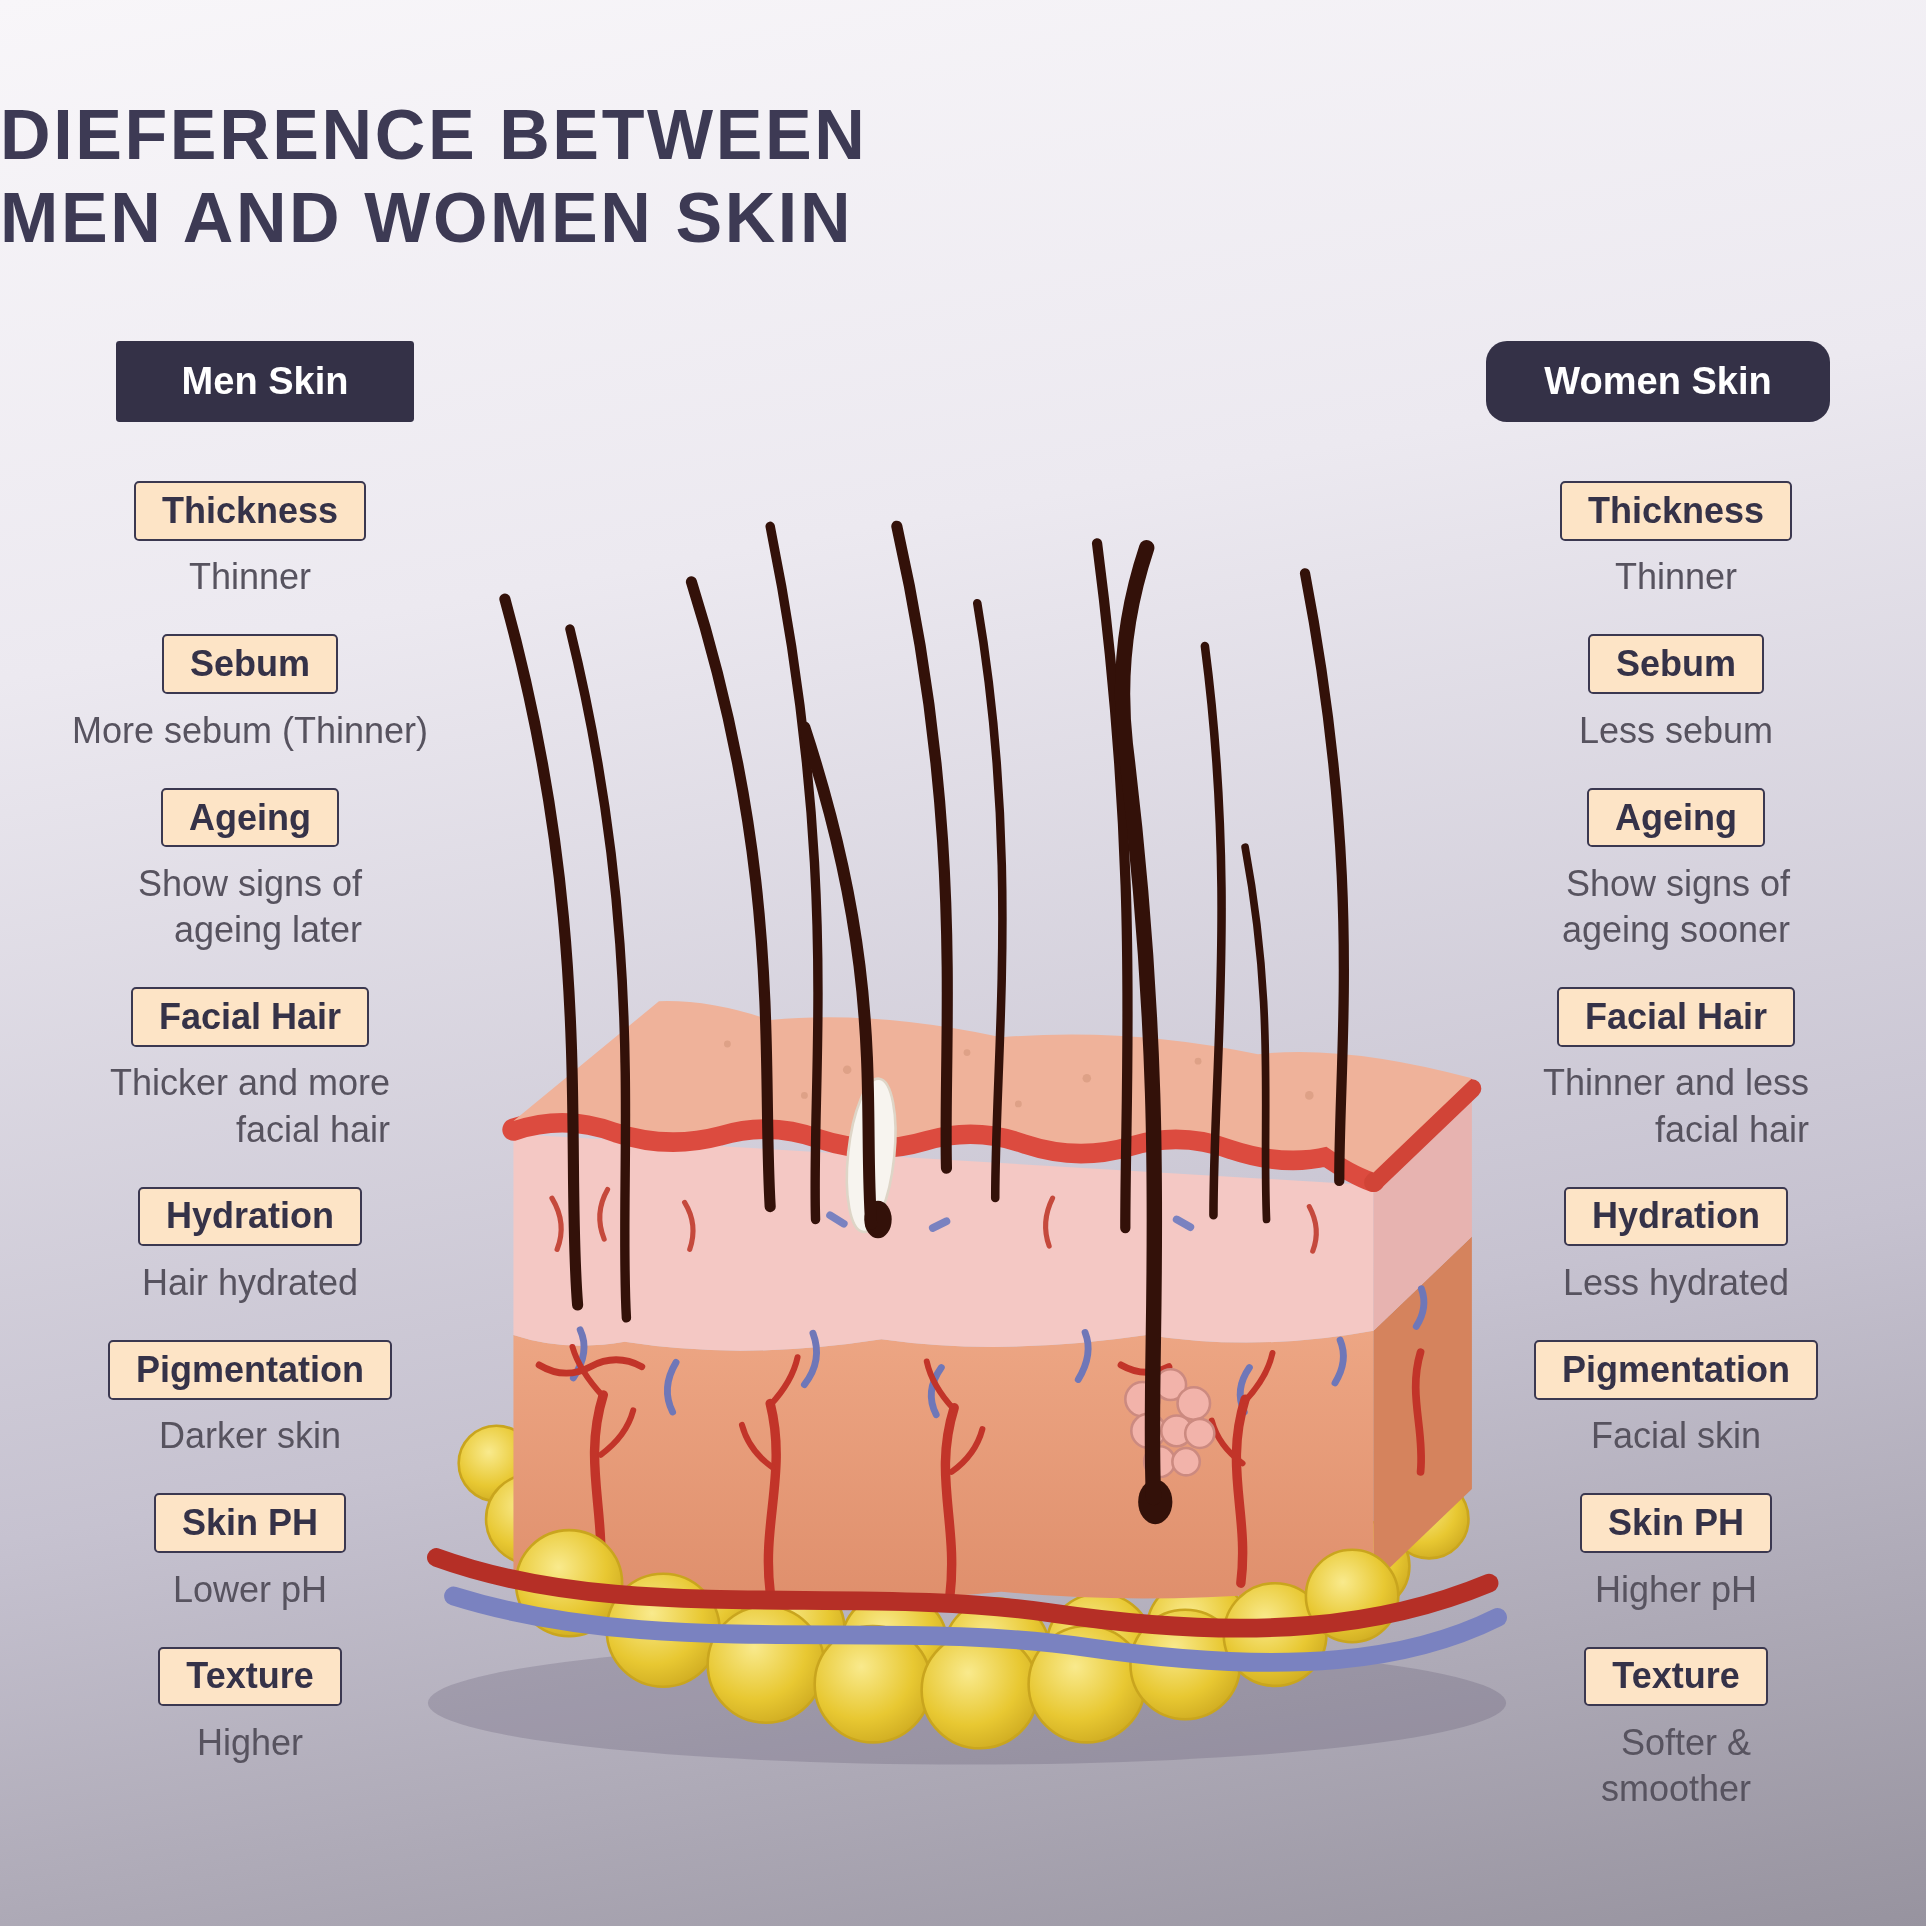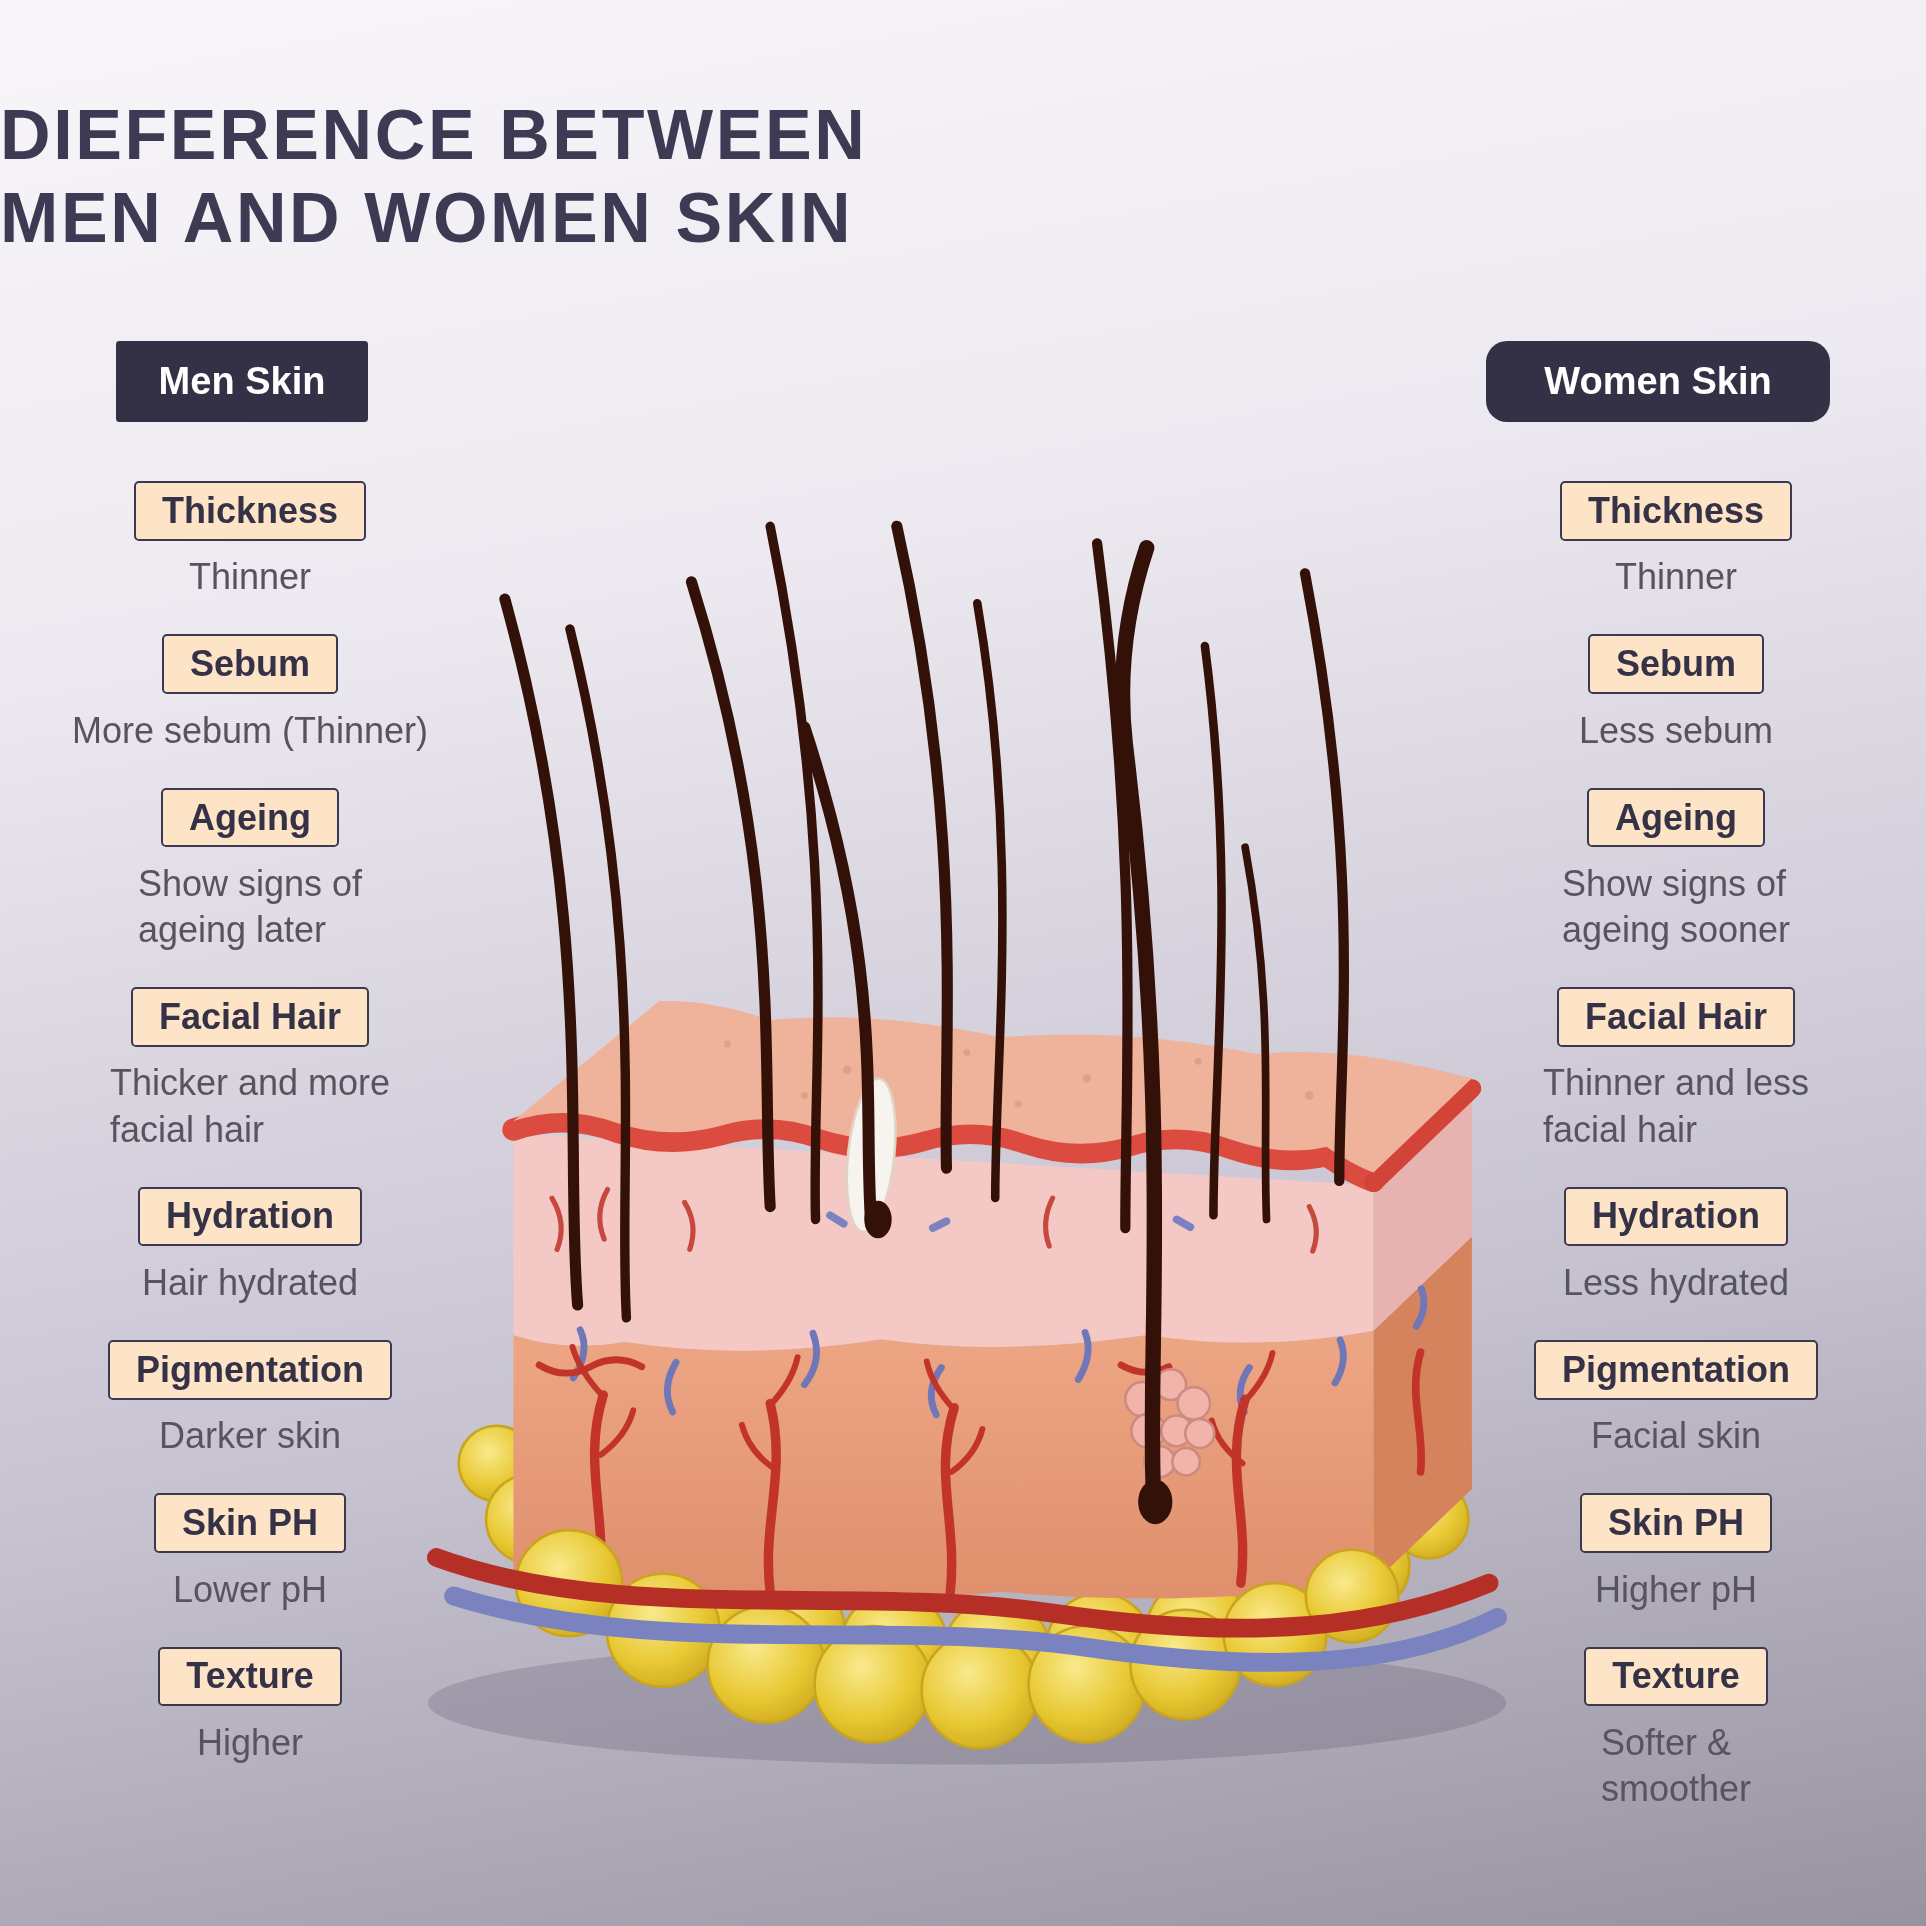--- a/index.html
+++ b/index.html
@@ -17,41 +17,41 @@
     font-size:70px;line-height:1.18;letter-spacing:2.6px;
     font-weight:700;color:#3d3a54;
   }
   .col-header{
     position:absolute;top:341px;
     background:#343147;color:#ffffff;
     font-size:38px;font-weight:700;
     padding:19px 8.6px;border-radius:3.4px;
     text-align:center;box-sizing:border-box;
   }
-  .col-header.left{left:116px;width:252px;}
+  .col-header.left{left:116px;width:298px;}
   .col-header.right{right:96px;width:344px;border-radius:21px;}
   .column{
     position:absolute;top:481px;width:462px;
     display:flex;flex-direction:column;align-items:center;
   }
   .column.left{left:19px;}
   .column.right{right:19px;}
   .item{display:flex;flex-direction:column;align-items:center;margin-bottom:34px;}
   .badge{
     background:#fde4c6;
     border:2.6px solid #3b3850;
     border-radius:5.1px;
     padding:6.8px 26px;
     font-size:36px;font-weight:700;color:#353248;
     white-space:nowrap;
   }
   .value{
     margin-top:13.7px;
     font-size:36px;color:#57535f;
-    text-align:left;line-height:1.28;
+    text-align:right;line-height:1.28;
     white-space:pre-line;
     max-width:428px;
   }
   .illustration{
     position:absolute;left:402px;top:445px;
     width:1130px;height:1335px;
   }
 </style>
 </head>
 <body>

